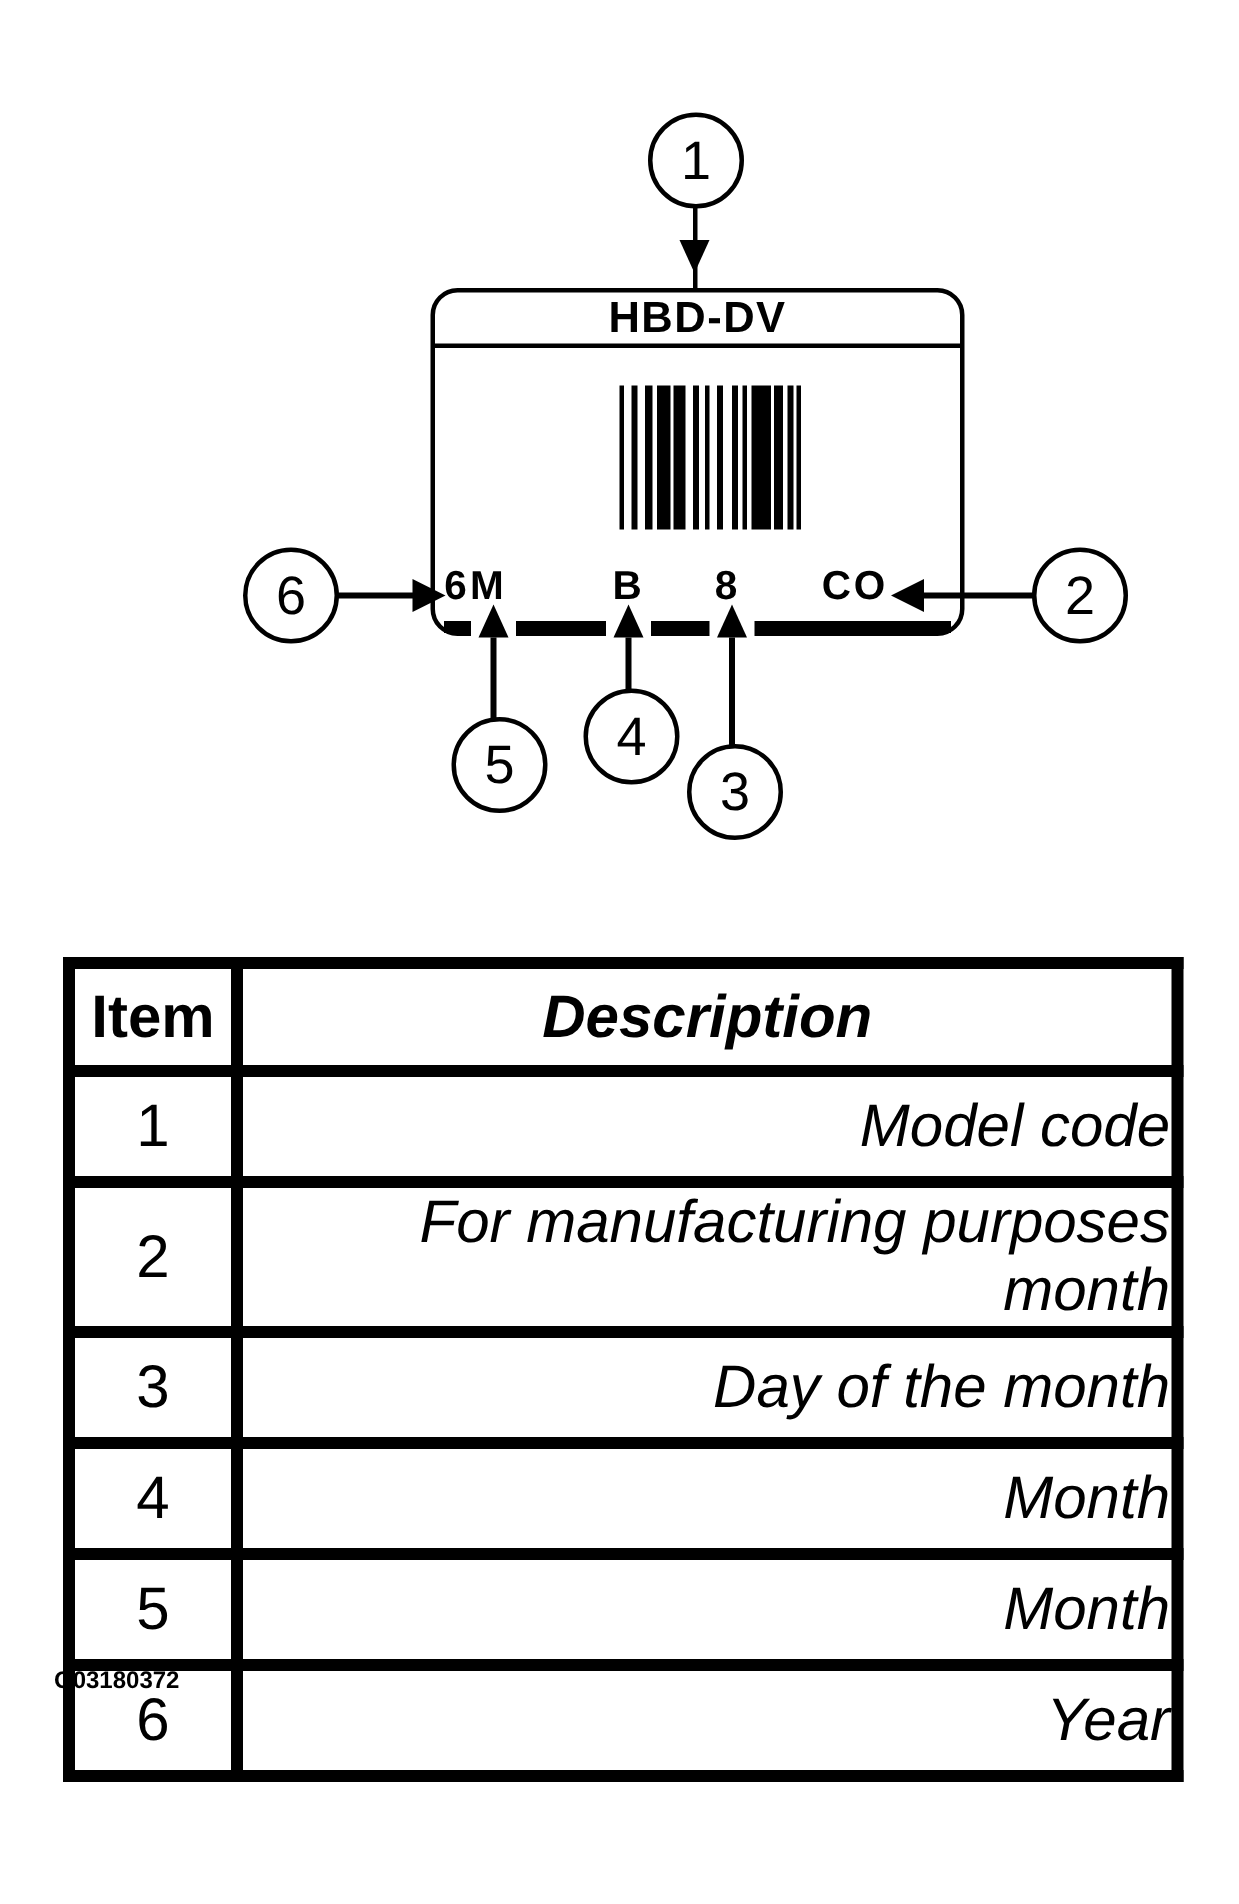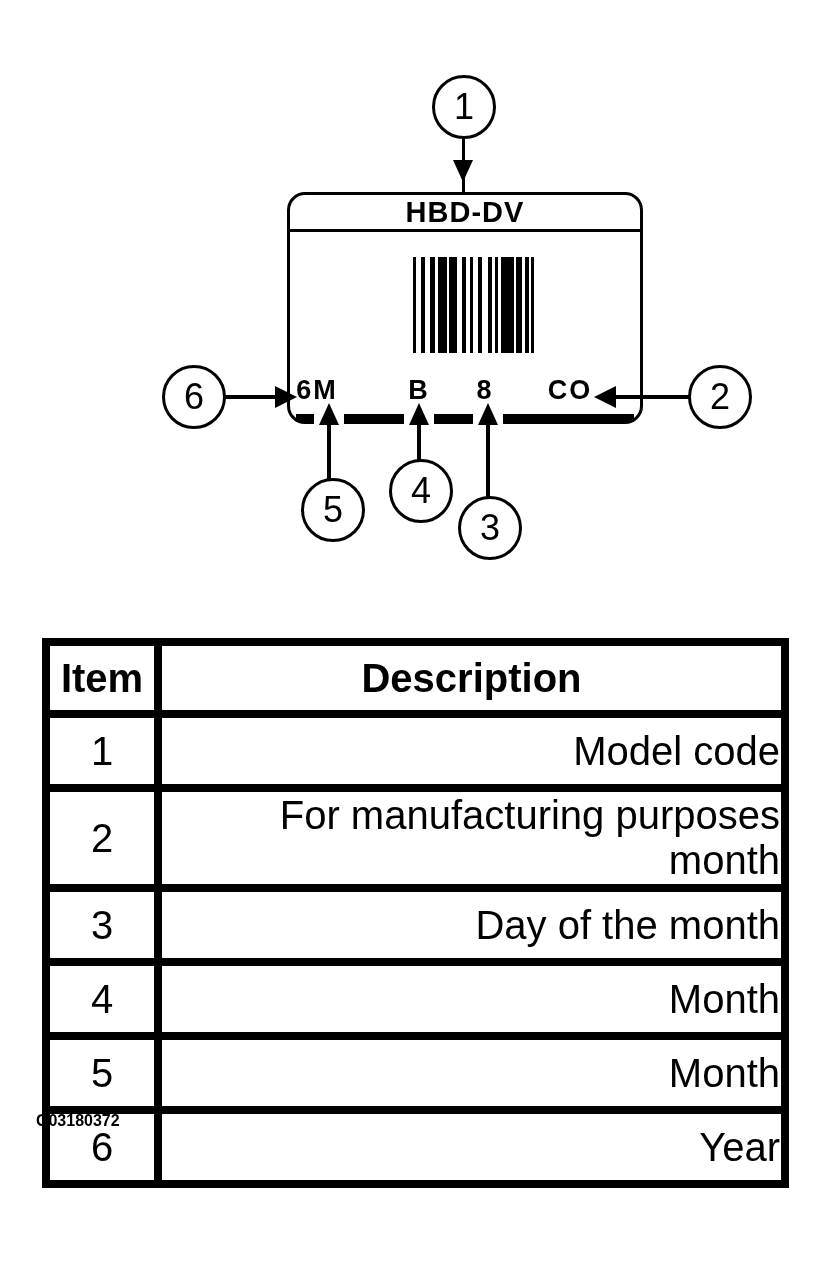--- a/index.html
+++ b/index.html
@@ -102,21 +102,21 @@
   }
   .legend th, .legend td {
     border: 8px solid #000;
     font-size: 40px;
     background: #fff;
     text-align: center;
   }
   .legend th { font-weight: bold; height: 62px; }
   .legend td { height: 64px; }
   .col-item { width: 102px; text-align: center; }
-  .col-desc { width: 606px; }
+  .col-desc { width: 606px; font-style: italic; }
   td.col-desc { text-align: right; padding-left: 12px; }
   th.col-desc { text-align: center; }
 
   .figure-id {
     position: absolute;
     left: 36px;
     top: 1112px;
     font-weight: bold;
     font-size: 16px;
   }

